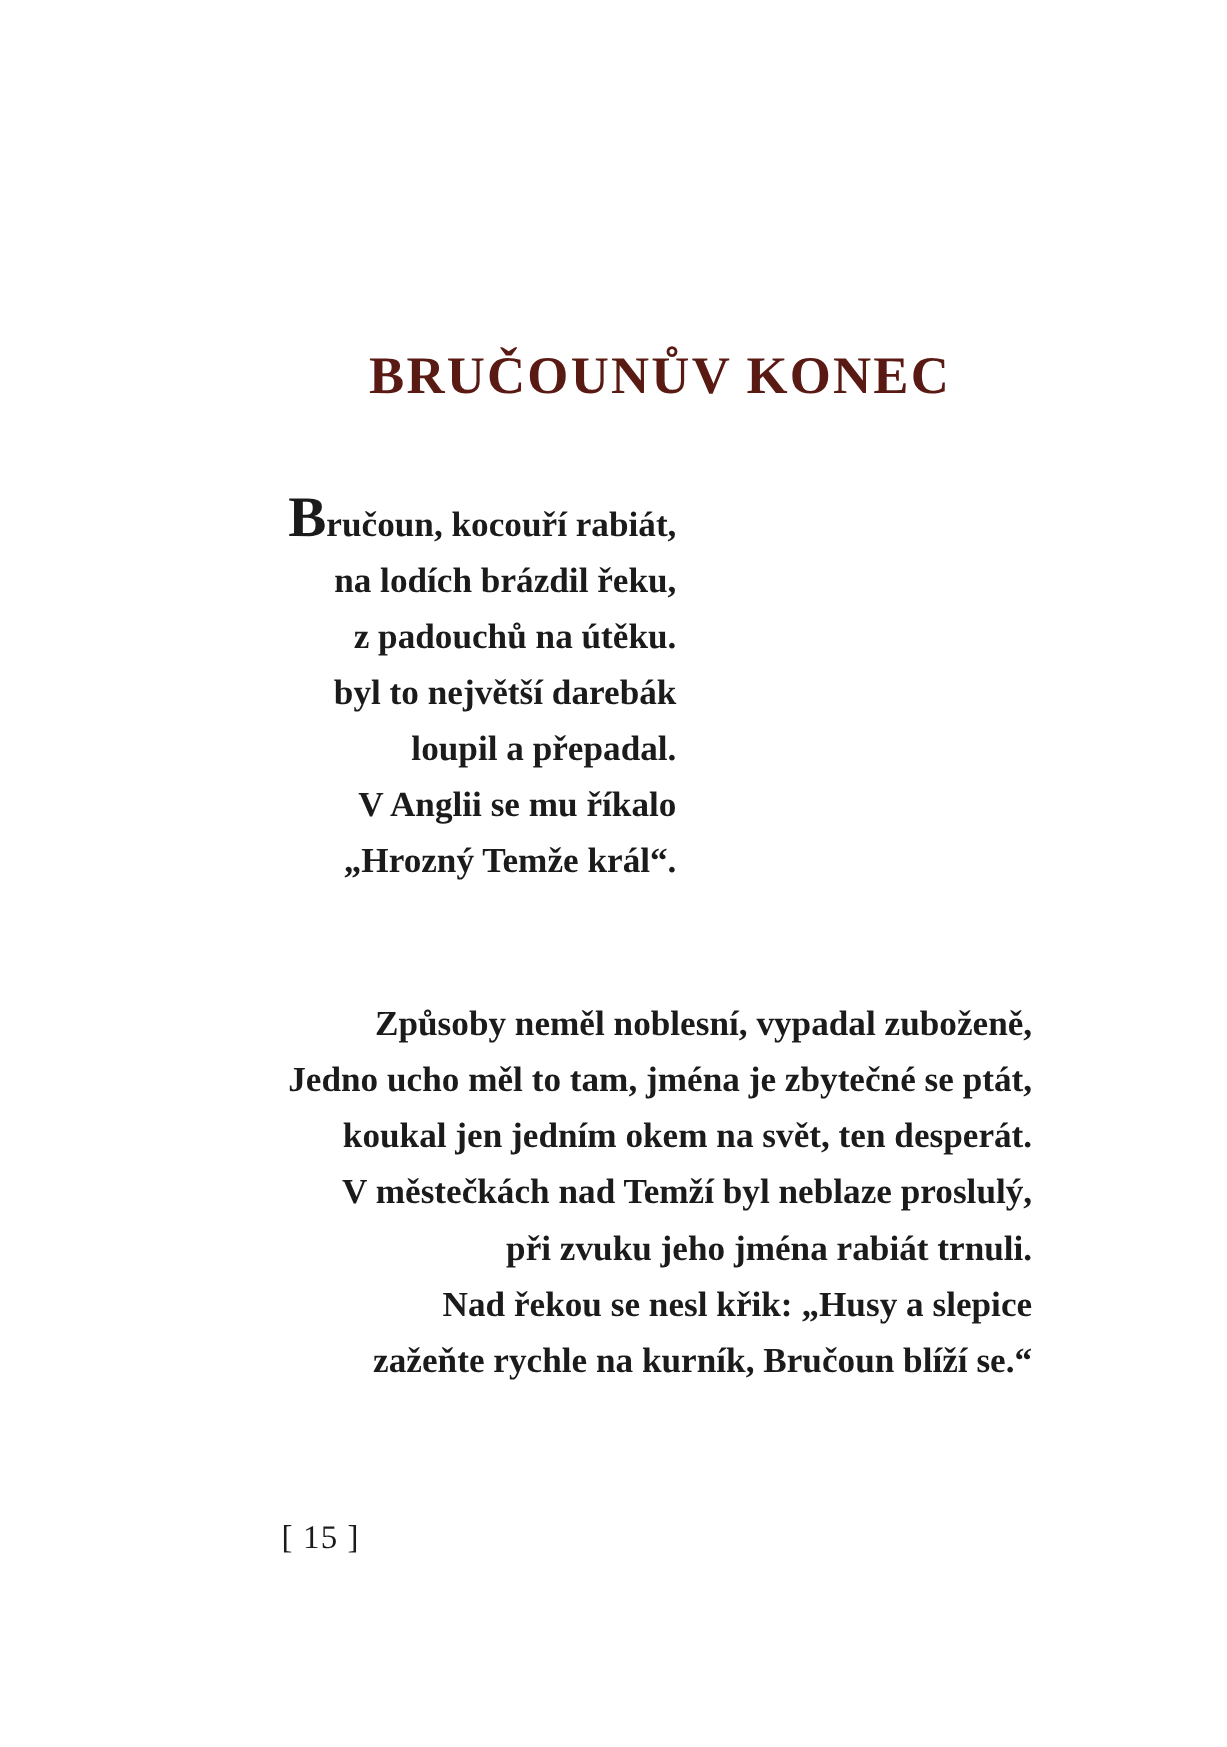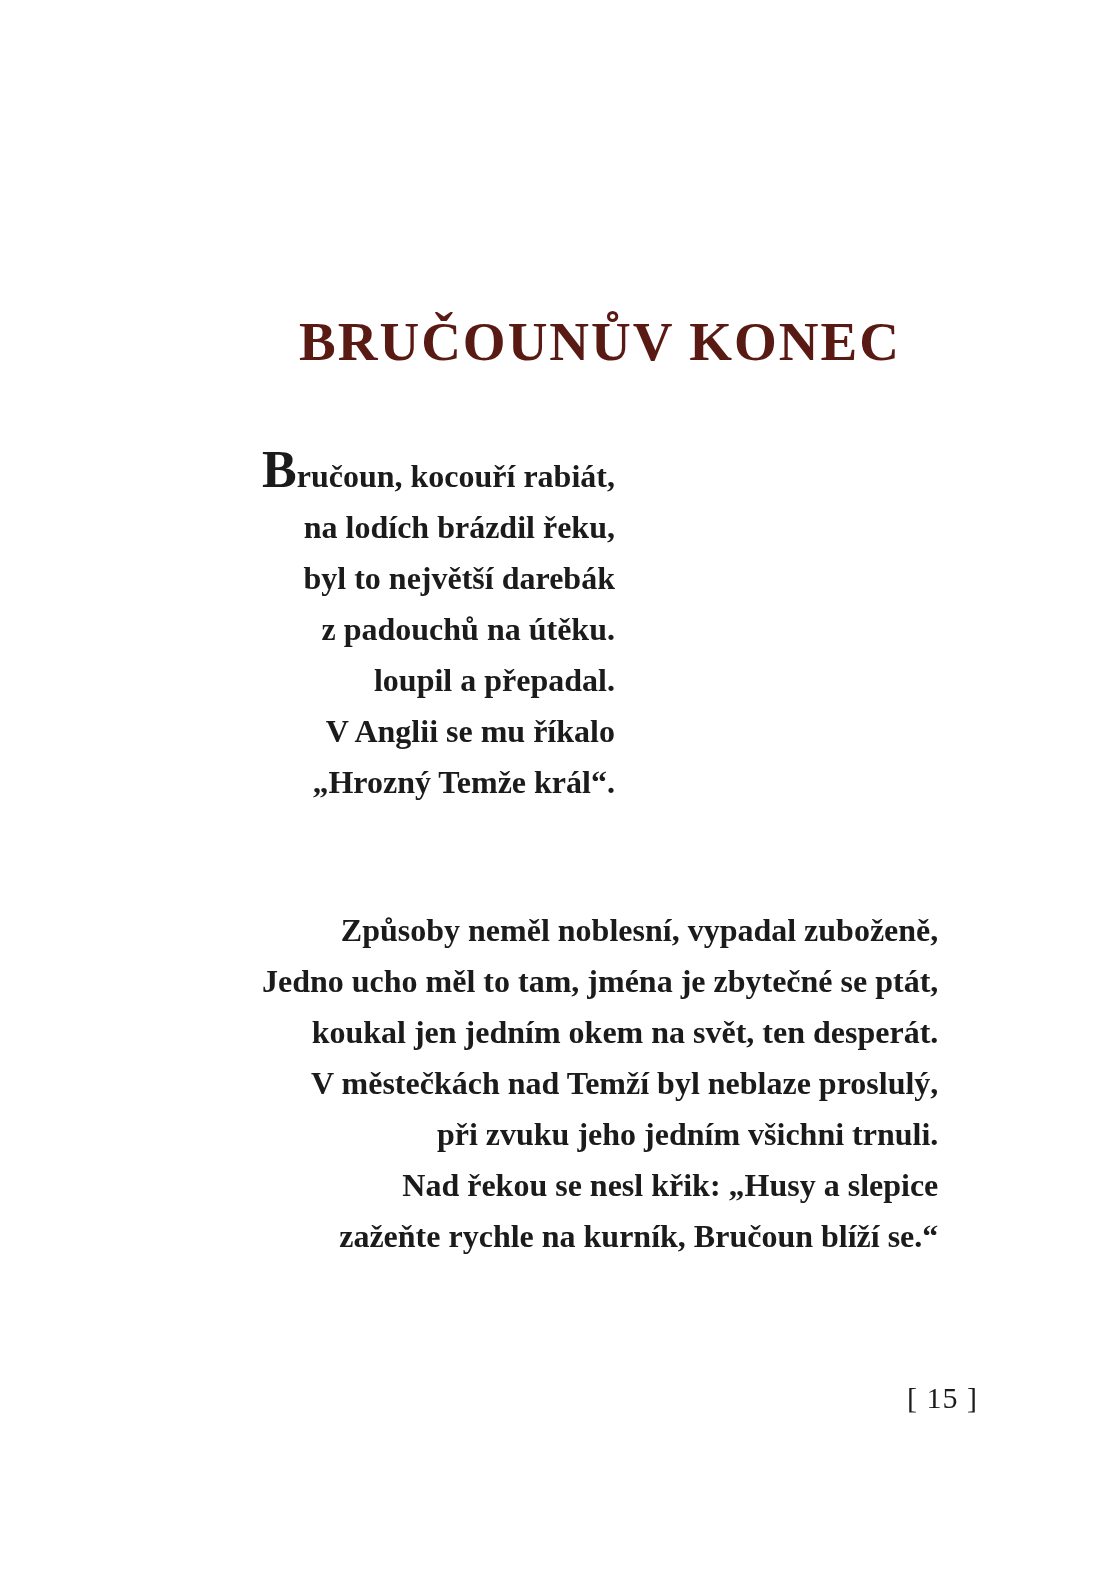--- a/index.html
+++ b/index.html
@@ -16,21 +16,21 @@
     font-family: "Liberation Serif", "DejaVu Serif", serif;
     color: #1b1b1b;
   }
   .title {
     position: absolute;
     top: 318px;
     left: 250px;
     width: 700px;
     margin: 0;
     text-align: center;
-    font-size: 55px;
+    font-size: 48px;
     line-height: 48px;
     font-weight: bold;
     letter-spacing: 2px;
     color: #5a1a14;
     white-space: nowrap;
   }
   .stanza {
     position: absolute;
     left: 262px;
     white-space: nowrap;
@@ -45,52 +45,52 @@
     text-align: right;
   }
   .line.indent { padding-left: 40px; }
   .dropcap {
     font-size: 52px;
     line-height: 10px; 
   }
   .page-number {
     position: absolute;
     top: 1380px;
-    left: 278px;
+    left: 256px;
     width: 700px;
-    text-align: right;
+    text-align: left;
     font-size: 30px;
     line-height: 36px;
     font-weight: normal;
     letter-spacing: 1px;
     color: #1b1b1b;
   }
 </style>
 </head>
 <body>
 
 <div class="page">
 
   <h1 class="title">BRUČOUNŮV KONEC</h1>
 
   <div class="stanza stanza-1">
     <div class="line flush"><span class="dropcap">B</span><span>ručoun, kocouří rabiát,</span></div>
     <div class="line indent">na lodích brázdil řeku,</div>
+    <div class="line indent">z padouchů na útěku.</div>
     <div class="line indent">byl to největší darebák</div>
-    <div class="line indent">z padouchů na útěku.</div>
     <div class="line indent">loupil a přepadal.</div>
     <div class="line flush">V Anglii se mu říkalo</div>
     <div class="line indent">„Hrozný Temže král“.</div>
   </div>
 
   <div class="stanza stanza-2">
     <div class="line flush">Způsoby neměl noblesní, vypadal zuboženě,</div>
     <div class="line flush">Jedno ucho měl to tam, jména je zbytečné se ptát,</div>
     <div class="line indent">koukal jen jedním okem na svět, ten desperát.</div>
     <div class="line flush">V městečkách nad Temží byl neblaze proslulý,</div>
-    <div class="line indent">při zvuku jeho jedním všichni trnuli.</div>
+    <div class="line indent">při zvuku jeho jména rabiát trnuli.</div>
     <div class="line flush">Nad řekou se nesl křik: „Husy a slepice</div>
     <div class="line indent">zažeňte rychle na kurník, Bručoun blíží se.“</div>
   </div>
 
   <div class="page-number">[ 15 ]</div>
 
 </div>
 
 </body></html>

